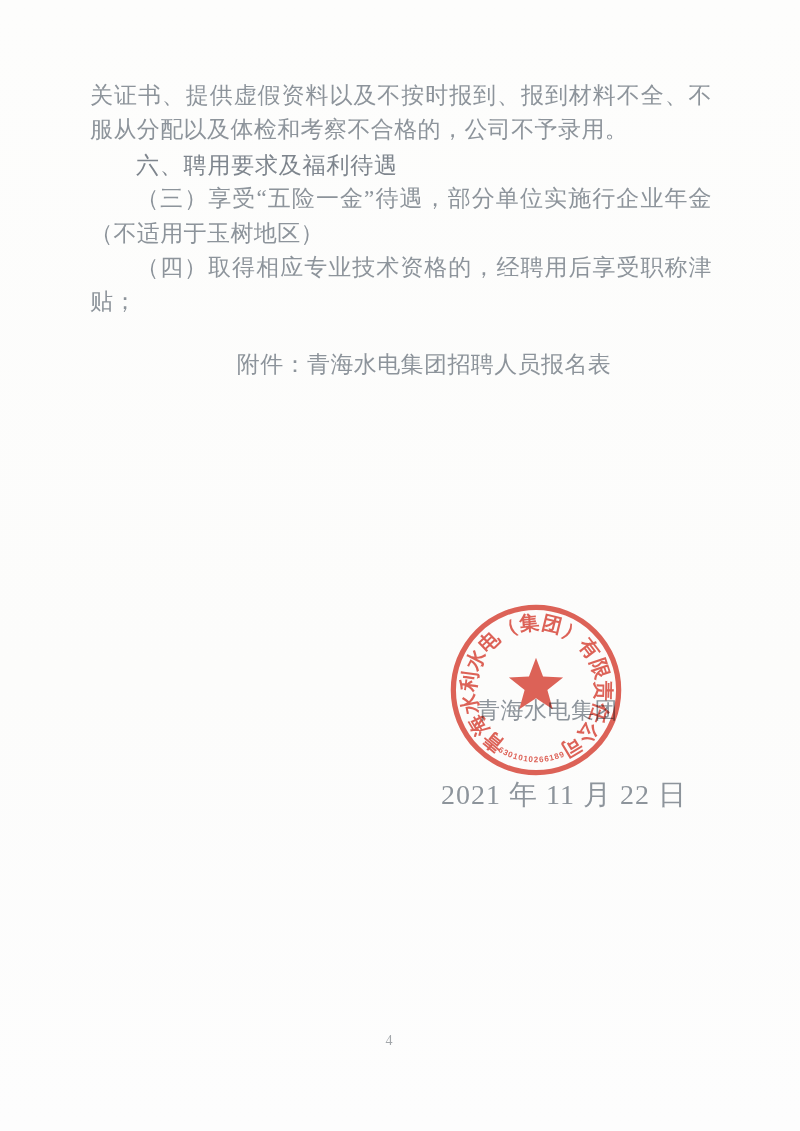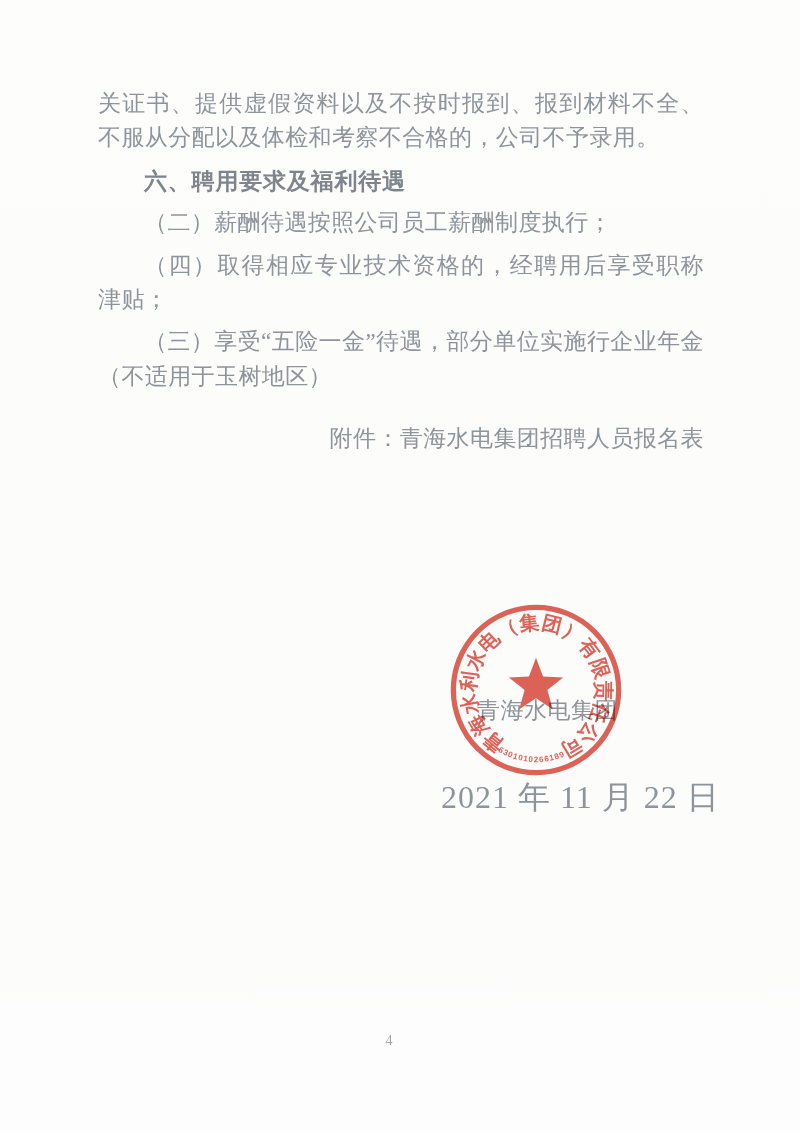--- a/index.html
+++ b/index.html
@@ -24,49 +24,49 @@
     left: 90px;
     top: 79px;
     width: 622px;
     color: #8d949b;
     font-size: 23px;
     line-height: 34.4px;
     text-align: justify;
     letter-spacing: 0.4px;
   }
   .doc-body p {
-    margin: 8px;
+    margin: 0;
   }
   .doc-body p.indent {
     text-indent: 2em;
   }
   .doc-body p.heading {
     font-family: "Liberation Sans", sans-serif;
-    font-weight: bold;
+    font-weight: normal;
     color: #7e858d;
     letter-spacing: 0.8px;
   }
   .doc-body p.attachment {
     margin-top: 28px;
-    text-align: right;
+    text-align: center;
   }
   .signature-company {
     position: absolute;
     left: 477px;
     top: 695px;
     font-size: 23px;
     color: #8d949b;
     letter-spacing: 0.5px;
     white-space: nowrap;
   }
   .signature-date {
     position: absolute;
     left: 441px;
     top: 733px;
-    font-size: 32px;
+    font-size: 28px;
     color: #8d949b;
     letter-spacing: 1px;
     white-space: nowrap;
     margin-top: 43px;
   }
   .stamp {
     position: absolute;
     left: 441px;
     top: 595px;
     width: 190px;
@@ -102,23 +102,22 @@
   }
 </style>
 </head>
 <body>
 
 <div class="page">
 
   <div class="doc-body">
     <p>关证书、提供虚假资料以及不按时报到、报到材料不全、不服从分配以及体检和考察不合格的，公司不予录用。</p>
     <p class="indent heading">六、聘用要求及福利待遇</p>
-    <p class="indent">（二）薪酬待遇按照公司员工薪酬制度执行；</p>
+    <p class="indent">（三）享受“五险一金”待遇，部分单位实施行企业年金（不适用于玉树地区）</p>
     <p class="indent">（四）取得相应专业技术资格的，经聘用后享受职称津贴；</p>
-    <p class="indent">（三）享受“五险一金”待遇，部分单位实施行企业年金（不适用于玉树地区）</p>
     <p class="indent attachment">附件：青海水电集团招聘人员报名表</p>
   </div>
 
   <div class="signature-company">青海水电集团</div>
   <div class="signature-date">2021 年 11 月 22 日</div>
 
   <div class="stamp">
     <svg viewBox="0 0 200 200">
       <circle cx="100" cy="100" r="87" fill="none" stroke-width="5.5" stroke="#dd554a"></circle>
       <path id="ringTextPath" d="M 68 155.4 A 64 64 0 1 1 132 155.4" fill="none"></path>

